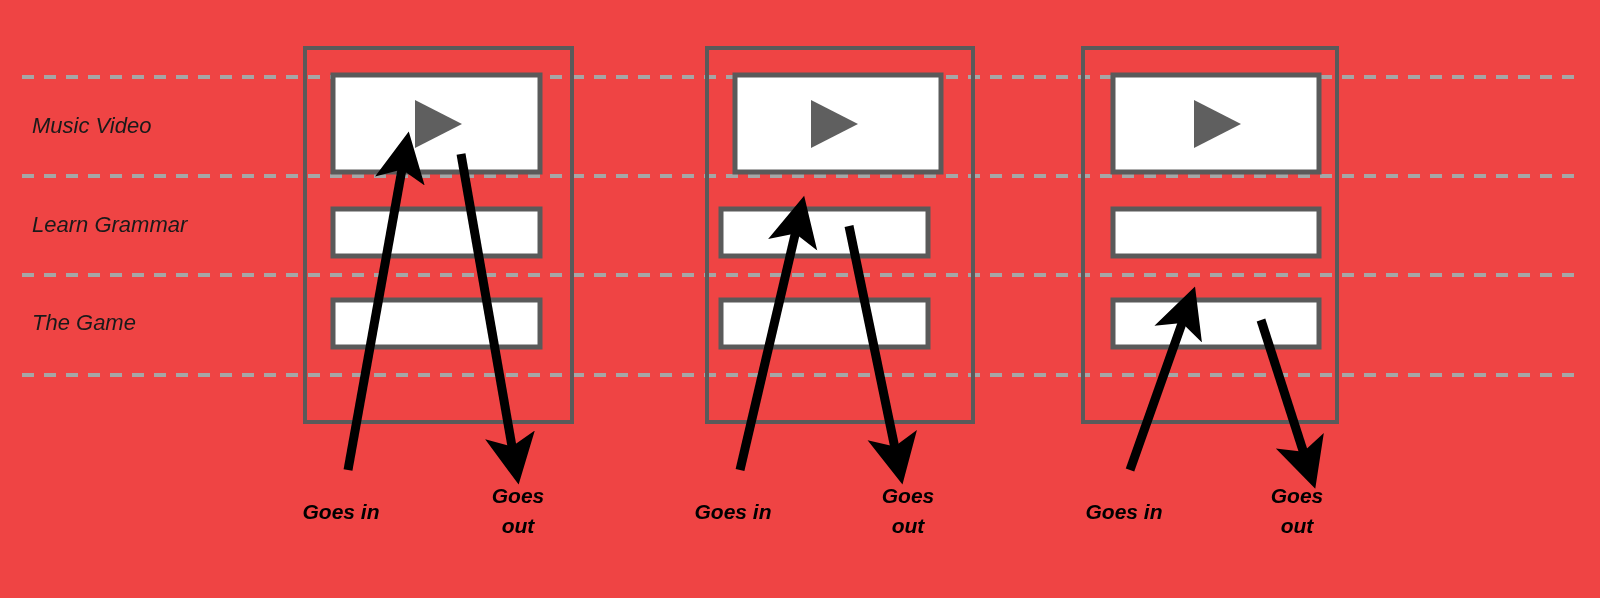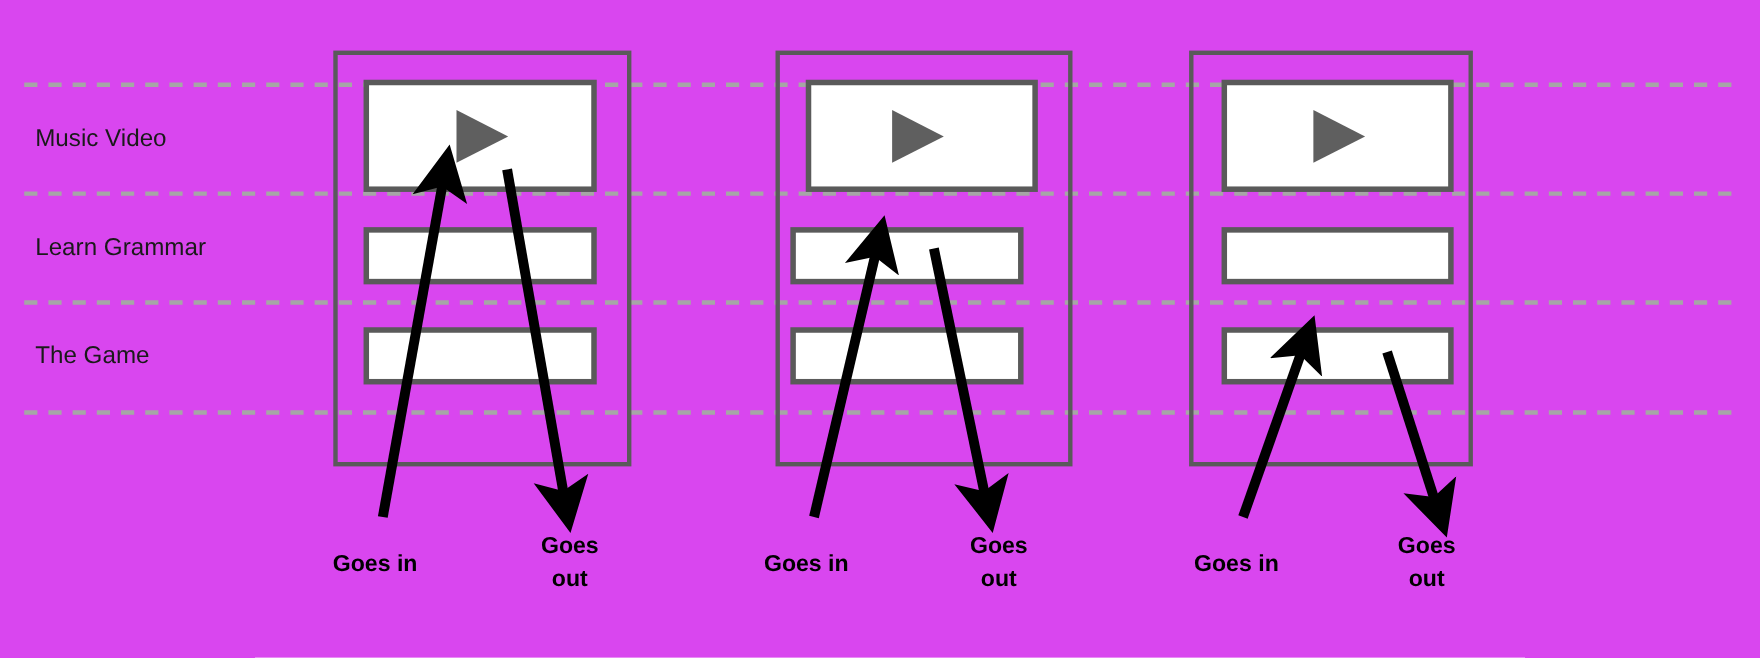--- a/index.html
+++ b/index.html
@@ -10,21 +10,22 @@
   body {
     width: 1600px;
     height: 598px;
     font-family: "Liberation Sans", sans-serif;
     overflow: hidden;
   }
   #stage {
     position: relative;
     width: 1600px;
     height: 598px;
-    background: #d946ef;
+    background: #ef4444;
+    font-style: italic;
   }
   #diagram-svg {
     position: absolute;
     left: 0;
     top: 0;
     width: 1600px;
     height: 598px;
   }
   .row-label {
     font-size: 22px;

